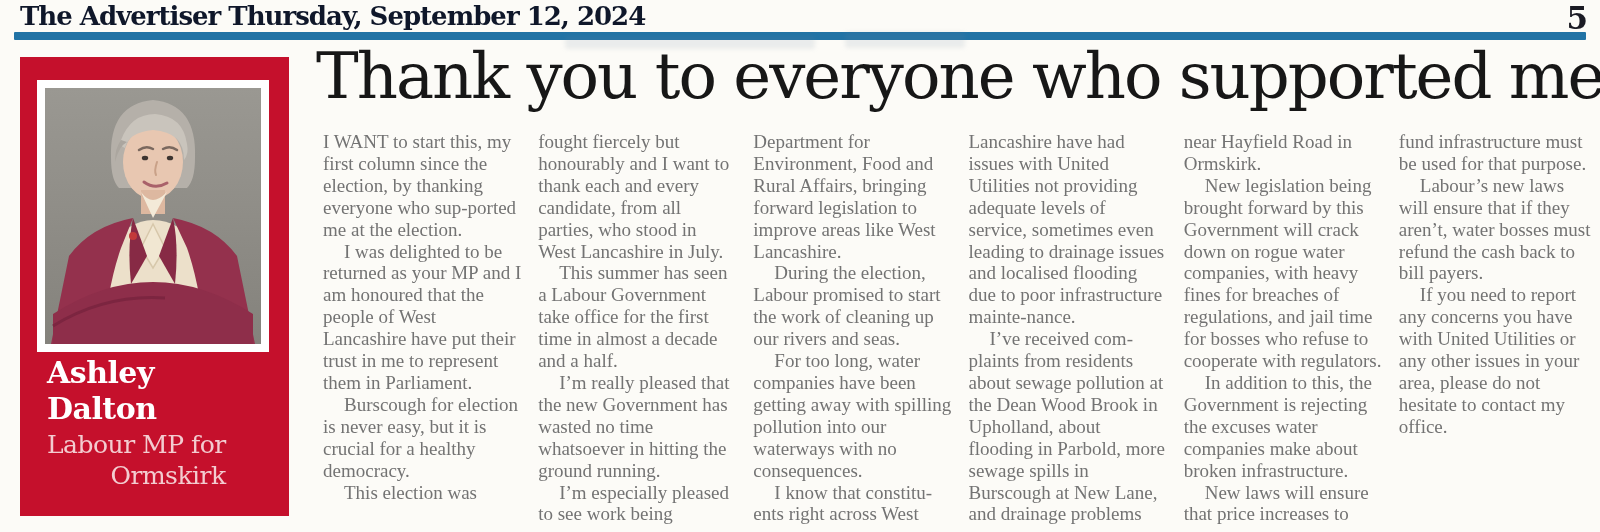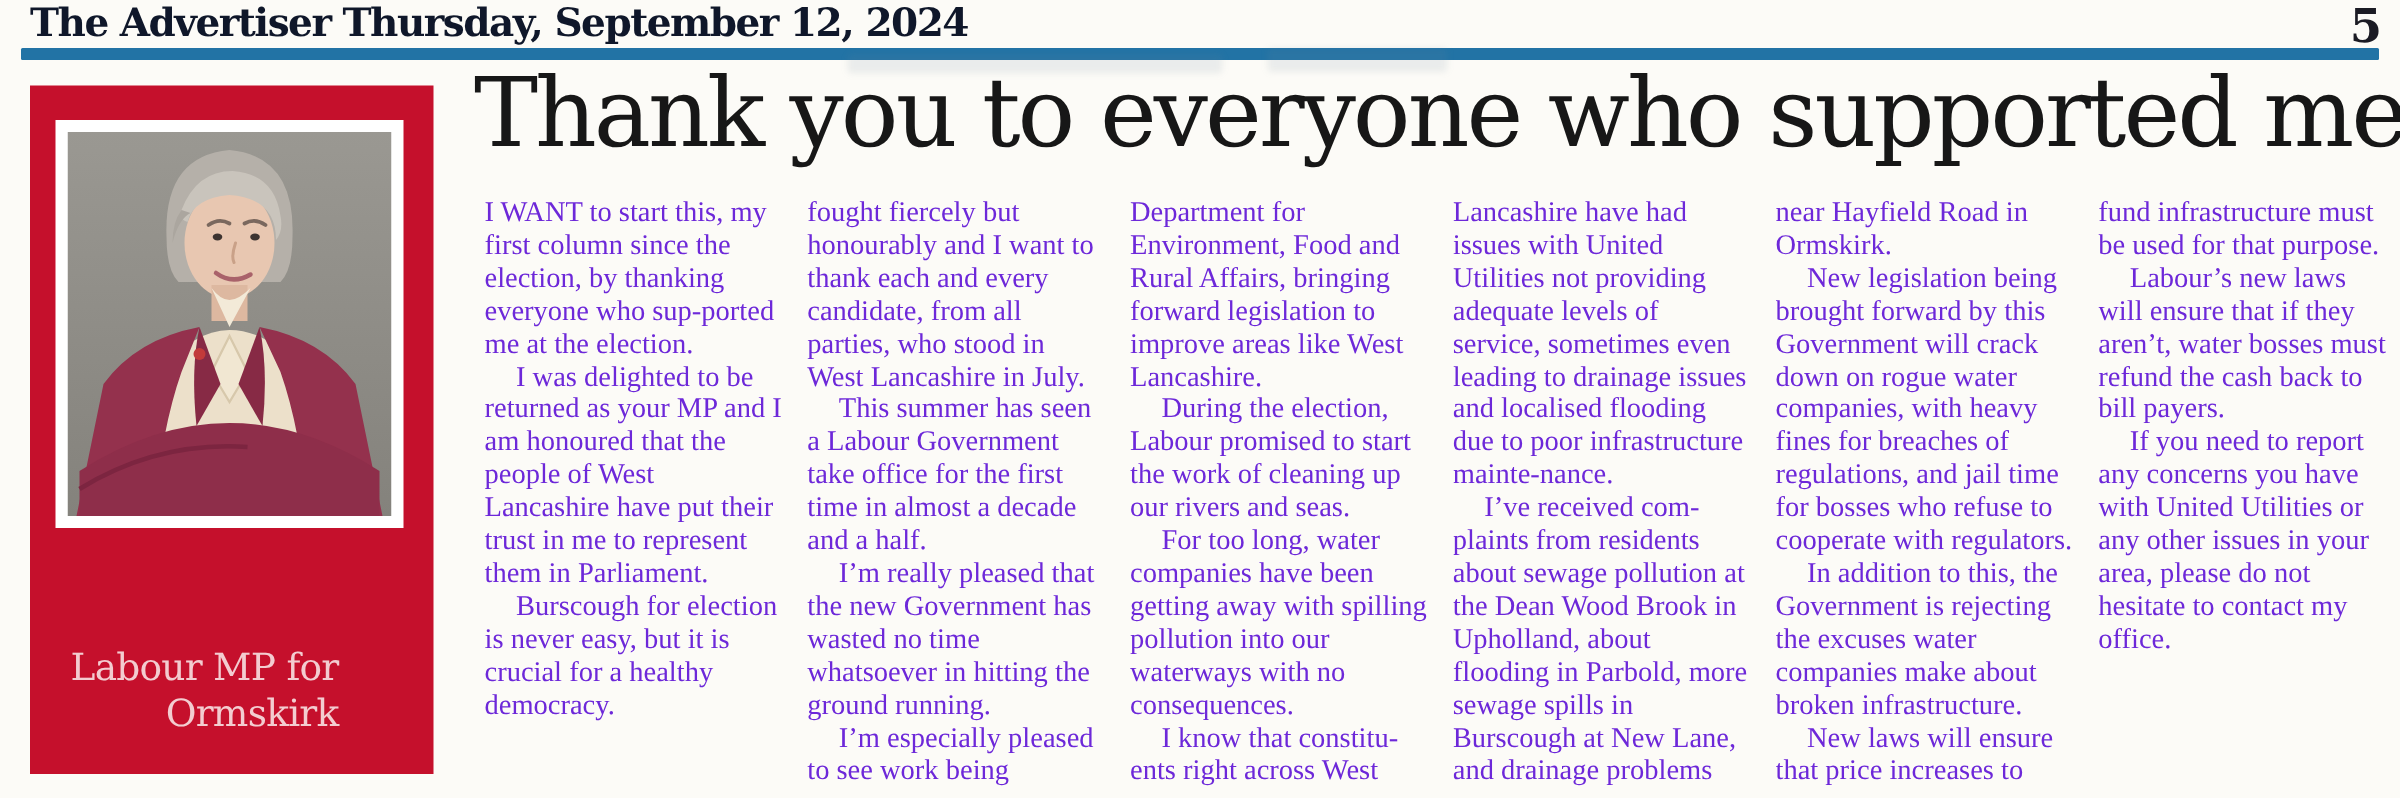--- a/index.html
+++ b/index.html
@@ -54,21 +54,21 @@
     font-size:64px;line-height:1;color:#171717;
     letter-spacing:-2px;white-space:nowrap;
   }
   .columns{
     position:absolute;left:323px;top:131px;width:1275px;height:396px;
     display:grid;grid-template-columns:repeat(6,1fr);column-gap:16px;
     overflow:hidden;
   }
   .col{overflow:hidden;}
   .col p{
-    margin:0;font-size:19px;line-height:21.9px;color:#6d28d9;
+    margin:0;font-size:19px;line-height:21.9px;color:#737373;
     text-align:left;
   }
   .col p.ind{text-indent:21px;}
 </style>
 </head>
 <body>
 
 <div class="page">
 
   <header>
@@ -120,33 +120,38 @@
         <path d="M88,130 L104,170 L84,200 Q80,160 88,130 Z" fill="#88294-4" opacity="0"></path>
         <path d="M88,130 L102,168 L86,196 Q82,158 88,130 Z" fill="#872a45"></path>
         <path d="M128,130 L114,168 L130,196 Q134,158 128,130 Z" fill="#872a45"></path>
 
         <path d="M8,256 L8,226 Q58,194 108,194 Q158,194 208,226 L208,256 Z" fill="#8e2e4a"></path>
         <path d="M8,238 Q60,206 120,210" stroke="#7c2540" stroke-width="3" fill="none"></path>
 
         <circle cx="88" cy="148" r="4" fill="#c23a3a"></circle>
       </svg>
     </div>
+    <div class="mp-name">
+      <div>Ashley</div>
+      <div>Dalton</div>
+    </div>
     <div class="mp-role">
       <div>Labour MP for</div>
       <div>Ormskirk</div>
     </div>
   </aside>
 
   <main>
     <h1 class="headline">Thank you to everyone who supported me</h1>
     <div class="columns">
         <div class="col">
           <p>I WANT to start this, my first column since the election, by thanking everyone who sup-ported me at the election.</p>
           <p class="ind">I was delighted to be returned as your MP and I am honoured that the people of West Lancashire have put their trust in me to represent them in Parliament.</p>
           <p class="ind">Burscough for election is never easy, but it is crucial for a healthy democracy.</p>
+          <p class="ind">This election was</p>
         </div>
         <div class="col">
           <p>fought fiercely but honourably and I want to thank each and every candidate, from all parties, who stood in West Lancashire in July.</p>
           <p class="ind">This summer has seen a Labour Government take office for the first time in almost a decade and a half.</p>
           <p class="ind">I’m really pleased that the new Government has wasted no time whatsoever in hitting the ground running.</p>
           <p class="ind">I’m especially pleased to see work being undertaken by the</p>
         </div>
         <div class="col">
           <p>Department for Environment, Food and Rural Affairs, bringing forward legislation to improve areas like West Lancashire.</p>
           <p class="ind">During the election, Labour promised to start the work of cleaning up our rivers and seas.</p>

